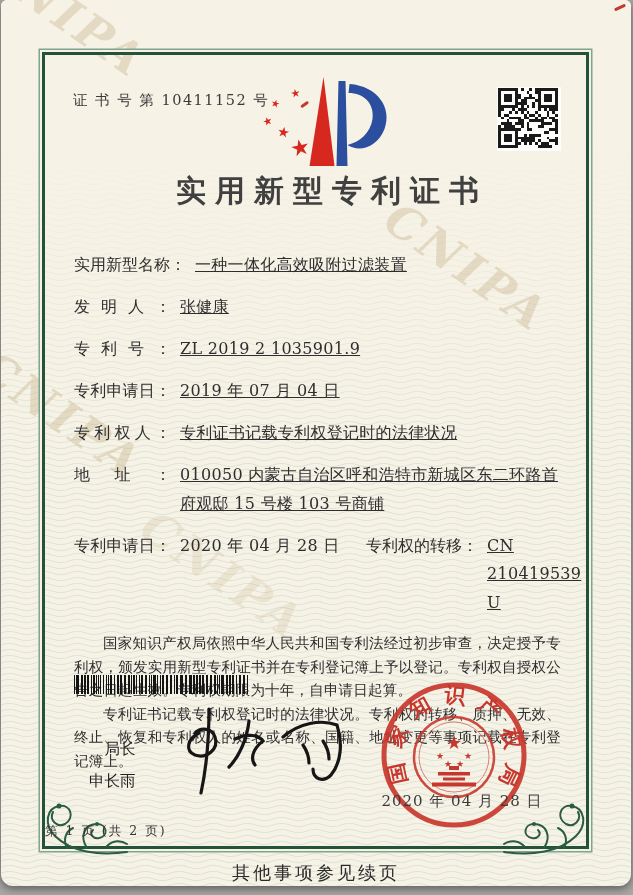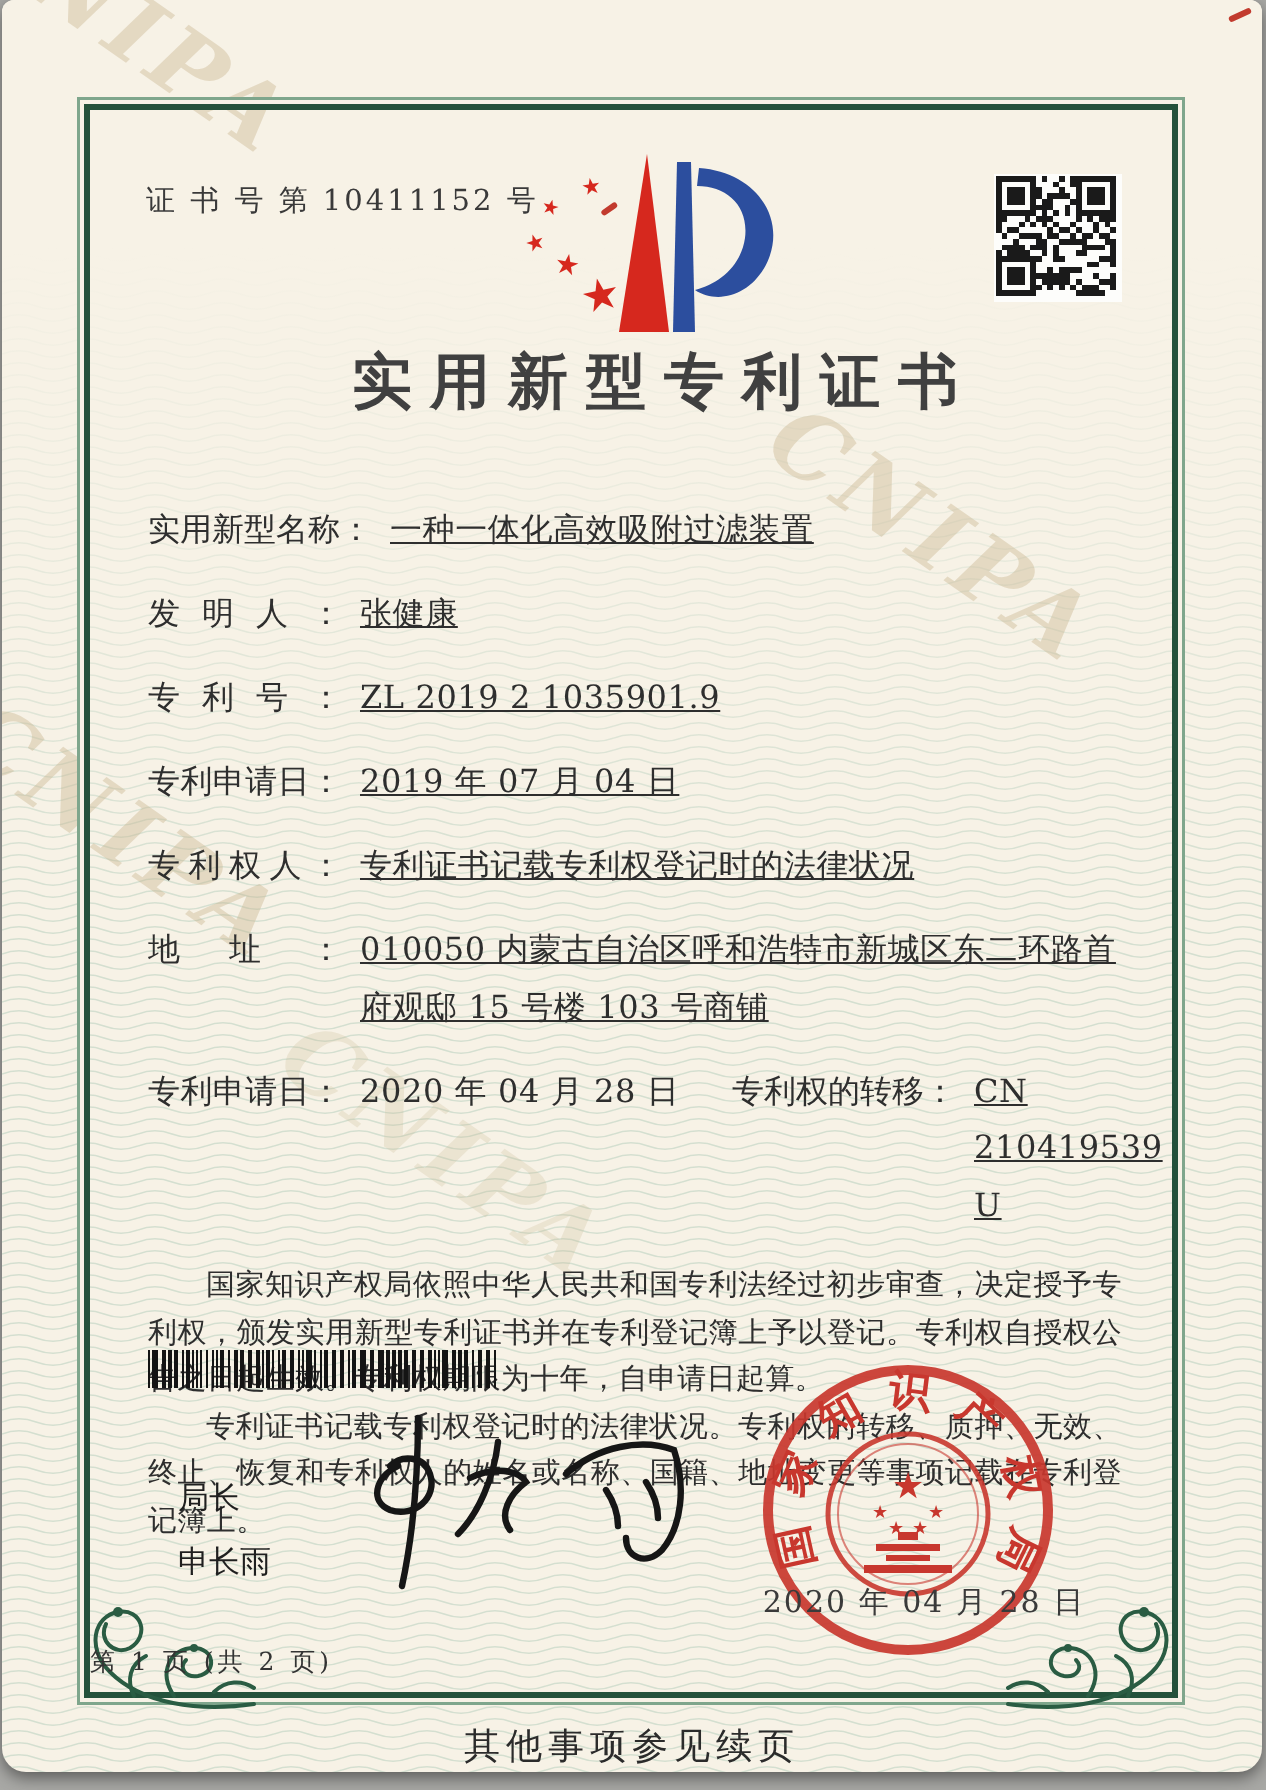--- a/index.html
+++ b/index.html
@@ -51,21 +51,21 @@
   .row .lbl { flex:0 0 97px; text-align:justify; text-align-last:justify; margin-right:9px; white-space:nowrap; }
   .row .val { flex:1; letter-spacing:.3px;text-decoration:underline; }
   .row .val-fixed { flex:0 0 auto; width:172px; letter-spacing:.3px; }
   .pair2-lbl { flex:0 0 97px; text-align:justify; text-align-last:justify; margin-left:14px; margin-right:9px; white-space:nowrap; }
   .paras { margin-top:15px; }
   .paras p {
     margin:0; text-indent:2em; font-size:14.5px; line-height:23.5px;
     text-align:justify; letter-spacing:.2px; color:#2e2e2e;
   }
   .barcode { position:absolute; left:29px; top:620px; }
-  .signer { position:absolute; left:44px; top:678px; font-size:15.5px; line-height:32px; color:#1f1f1f; }
+  .signer { position:absolute; left:44px; top:678px; font-size:15.5px; line-height:32px; color:#1f1f1f;text-align:right; }
   .signature { position:absolute; left:126px; top:644px; }
   .seal { position:absolute; left:333px; top:624px; width:152px; height:152px; }
   .seal-date {
     position:absolute; left:322px; top:737px; width:190px; text-align:center;
     font-size:15px; letter-spacing:1px; color:#3a3a3a; z-index:5;
   }
   .page-num { position:absolute; bottom:6px; left:0; width:100%; font-size:12.5px; letter-spacing:2px; color:#333; }
   .orn { position:absolute; bottom:-14px; }
   .orn-l { left:-8px; }
   .orn-r { right:-8px; transform:scaleX(-1); }

